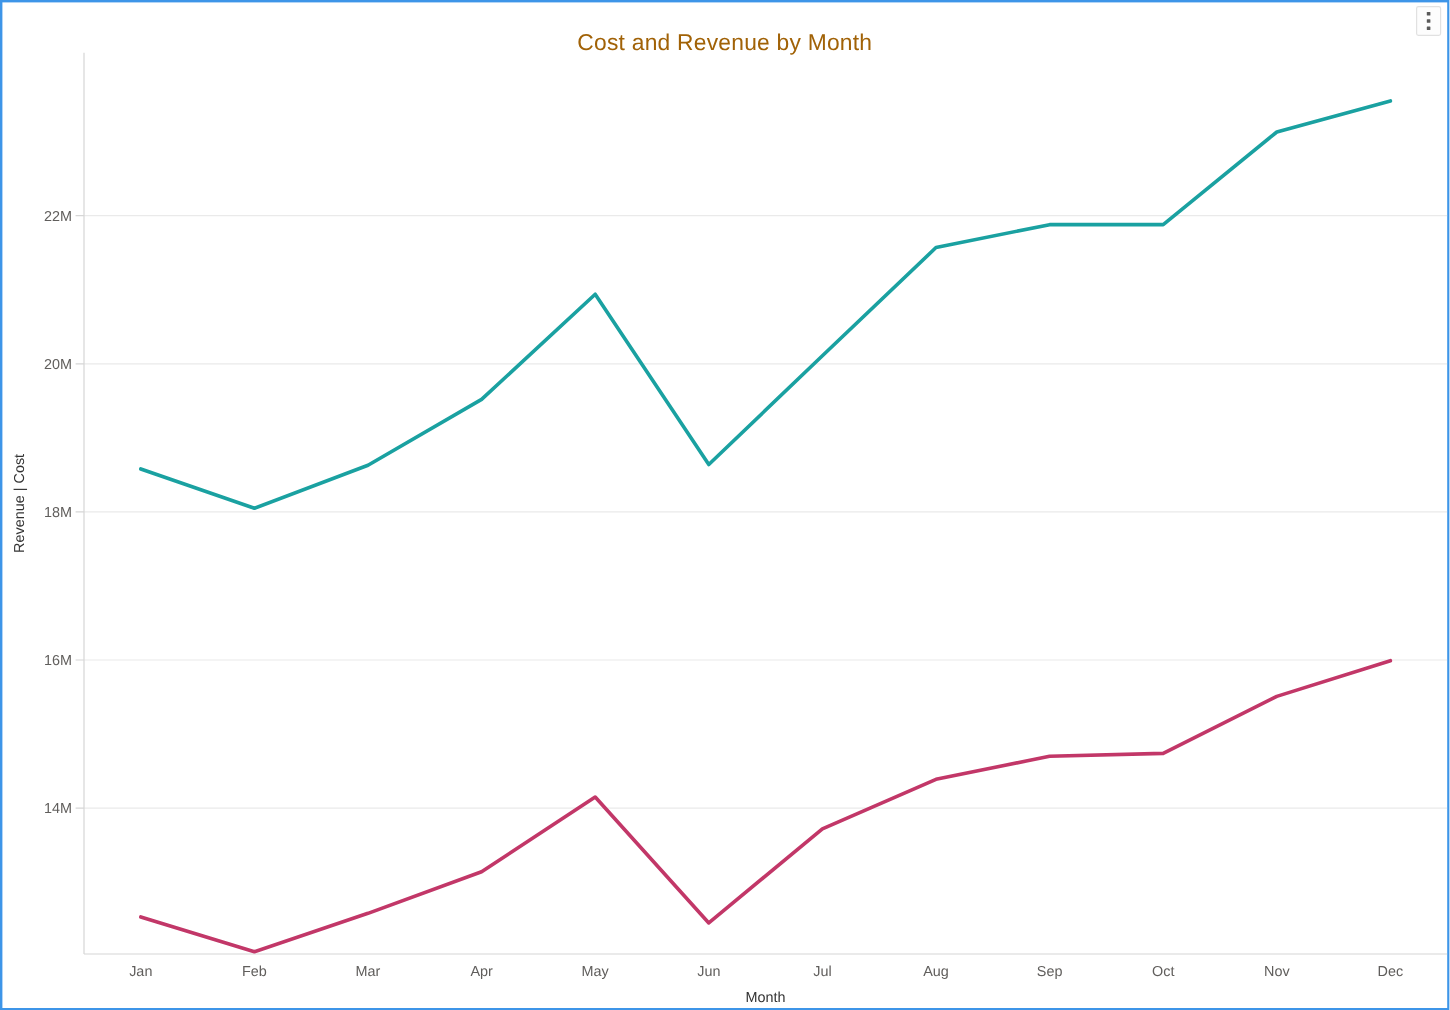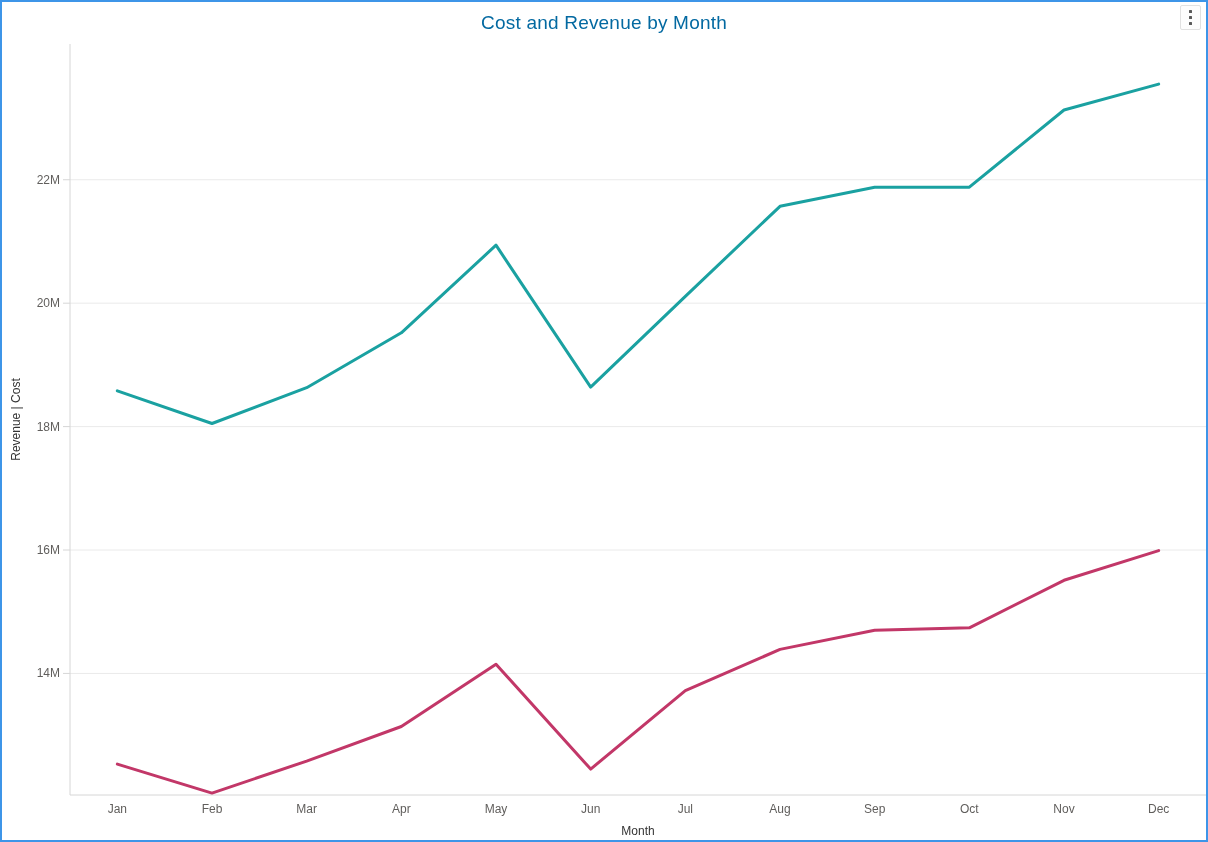--- a/index.html
+++ b/index.html
@@ -8,27 +8,27 @@
     position: relative;
     width: 1208px;
     height: 842px;
     background: #ffffff;
     border: 2px solid #3D95E8;
     font-family: "Liberation Sans", sans-serif;
     overflow: hidden;
   }
   .visual-title {
     position: absolute;
-    top: 10px;
+    top: 24px;
     left: 0;
     width: 100%;
     text-align: center;
     font-size: 19px;
     font-weight: 400;
-    color: #0369a1;
+    color: #a16207;
     letter-spacing: 0.2px;
   }
   .more-options {
     position: absolute;
     top: 3px;
     right: 5px;
     width: 21px;
     height: 25px;
     background: #fdfdfd;
     border: 1px solid #E1E1E1;

